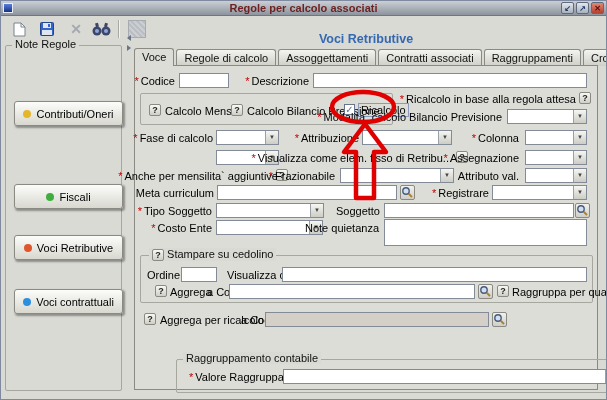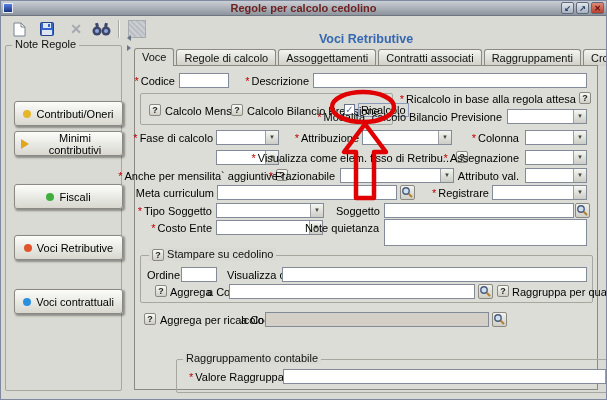--- a/index.html
+++ b/index.html
@@ -81,21 +81,21 @@
   .focusbox{border:1px solid #8a9ab8;padding:0 2px;}
   .annot{position:absolute;left:0;top:0;pointer-events:none;z-index:20;}
 </style>
 </head>
 <body>
 
 <div class="window">
 
   <div class="titlebar">
     <span class="app-icon"></span>
-    <div class="title">Regole per calcolo cedolino</div>
+    <div class="title">Regole per calcolo associati</div>
     <div class="win-btns">
       <span class="wbtn">↙</span>
       <span class="wbtn">↗</span>
       <span class="wbtn close">✕</span>
     </div>
   </div>
 
   <div class="toolbar">
     <div class="tool" style="left:6px;">
       <svg width="13" height="15" viewBox="0 0 13 15">
@@ -128,24 +128,20 @@
     <div class="tool" style="left:124px;">
       <div class="disicon"></div>
     </div>
   </div>
 
   <div class="grp" style="left:4px;top:44px;width:117px;height:346px;">
     <span class="leg">Note Regole</span>
     <button class="side-btn" style="top:55px;">
       <span class="dot" style="background: rgb(229, 182, 42);"></span>
       <span>Contributi/Oneri</span>
-    </button>
-    <button class="side-btn" style="top:85px;">
-      <span class="tri" style="border-left-color: rgb(224, 167, 28);"></span>
-      <span>Minimi contributivi</span>
     </button>
     <button class="side-btn" style="top:138px;">
       <span class="dot" style="background: rgb(63, 174, 63);"></span>
       <span>Fiscali</span>
     </button>
     <button class="side-btn" style="top:189px;">
       <span class="dot" style="background: rgb(224, 85, 43);"></span>
       <span>Voci Retributive</span>
     </button>
     <button class="side-btn" style="top:243px;">

